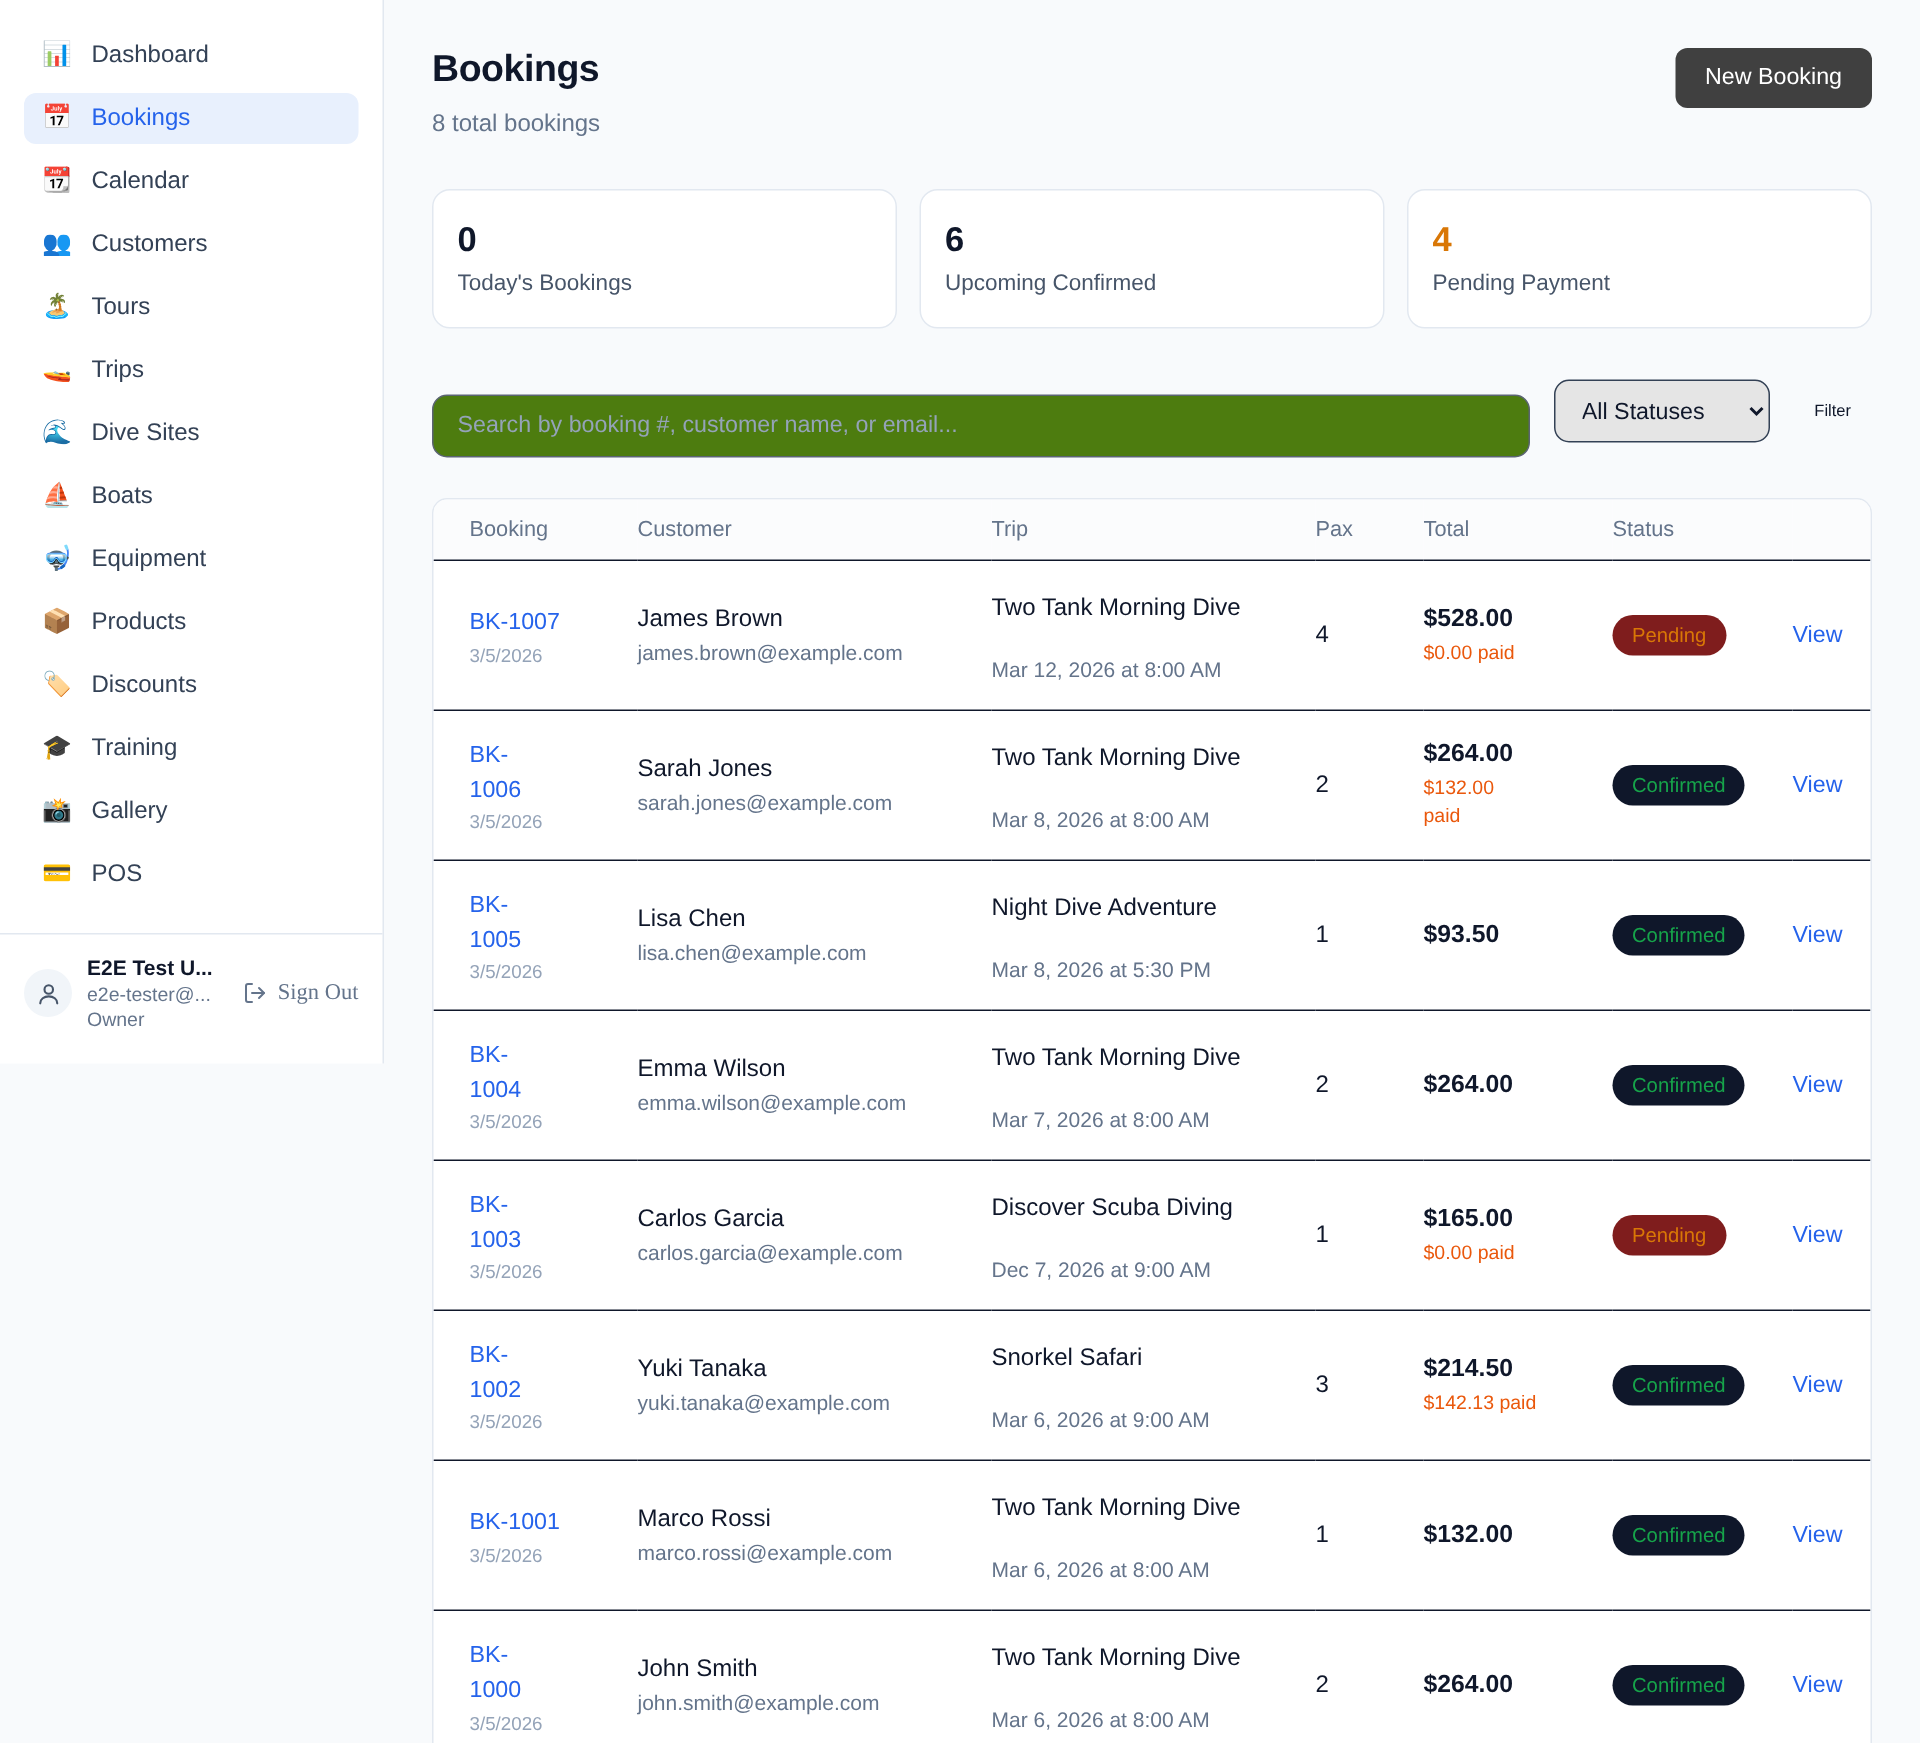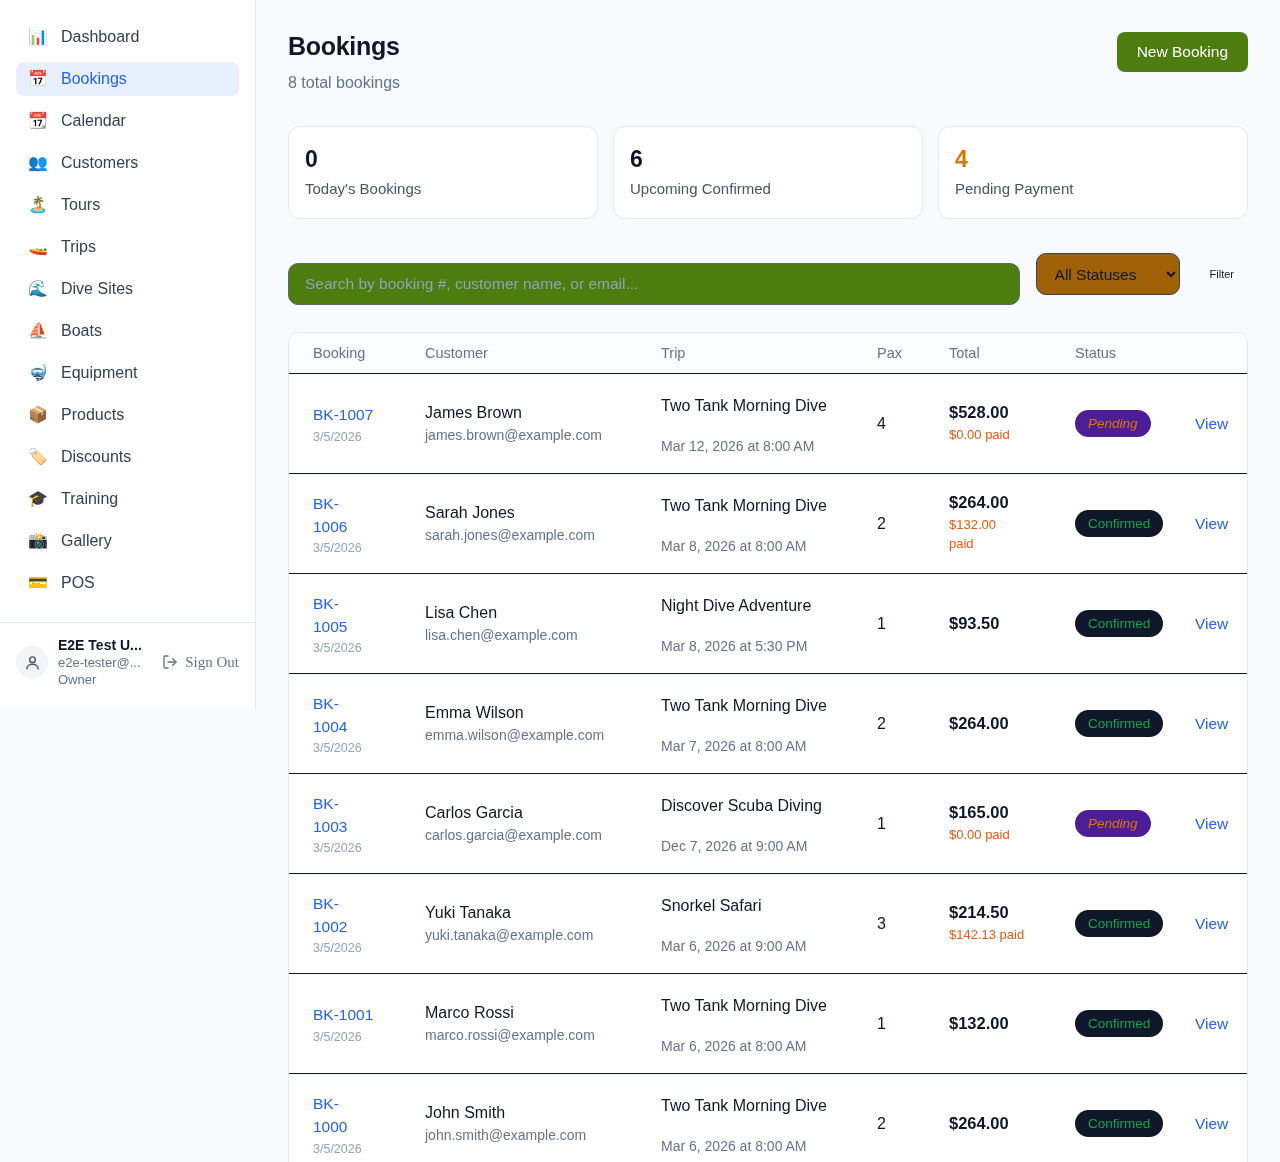--- a/index.html
+++ b/index.html
@@ -24,33 +24,33 @@
   .user-email { font-size:13px; color:#64748b; margin-top:2px; white-space:nowrap; }
   .user-role { font-size:13px; color:#64748b; margin-top:2px; }
   .sign-out { display:flex; align-items:center; gap:7px; background:none; border:none; color:#64748b;
               font-size:15px; font-family:Liberation Serif, serif; cursor:pointer; white-space:nowrap; }
 
   
   .main { flex:1 1 auto; padding:32px; }
   .page-header { display:flex; align-items:flex-start; justify-content:space-between; }
   .page-title { font-size:25px; font-weight:700; color:#0f172a; letter-spacing:-0.3px; }
   .page-subtitle { font-size:16px; color:#64748b; margin-top:13px; }
-  .btn-primary { background:#4d7c0f; color:#ffffff; border:none; border-radius:8px; padding:11px 20px;
+  .btn-primary { background:#404040; color:#ffffff; border:none; border-radius:8px; padding:11px 20px;
                  font-size:15.5px; font-weight:500; font-family:inherit; cursor:pointer; }
 
   .stats { display:grid; grid-template-columns:repeat(3,1fr); gap:15px; margin-top:34px; }
   .stat-card { background:#ffffff; border:1px solid #e2e8f0; border-radius:12px; padding:19px 16px 21px; }
   .stat-value { font-size:23px; font-weight:700; color:#0f172a; }
   .stat-label { font-size:15px; color:#475569; margin-top:7px; }
 
   .filter-row { display:flex; align-items:center; gap:16px; margin-top:24px; }
   .search-input { flex:1 1 auto; height:42px; border:1px solid #5b6472; border-radius:10px; padding:0 16px;
                   font-size:15.5px; font-family:inherit; color:#0f172a; background:#4d7c0f; outline:none;margin-top:20px; }
   .search-input::placeholder { color:#94a3b8; }
-  .status-select { height:42px; border:1px solid #334155; border-radius:10px; background:#a16207;
+  .status-select { height:42px; border:1px solid #334155; border-radius:10px; background:#e5e5e5;
                    font-size:15.5px; font-family:inherit; color:#0f172a; padding:0 14px; min-width:144px; cursor:pointer; }
   .filter-btn { background:none; border:none; font-size:11px; font-family:inherit; color:#0f172a; cursor:pointer; padding:0 14px;text-align:right; }
 
   .table-card { background:#ffffff; border:1px solid #e2e8f0; border-radius:10px; margin-top:27px; overflow:hidden; }
   table { width:100%; border-collapse:collapse; table-layout:fixed; }
   thead th { text-align:left; font-size:14.5px; font-weight:500; color:#64748b; background:#fbfcfd;
              padding:12px 16px 12px 0; border-bottom:1px solid #0f172a; }
   thead th:first-child, tbody td:first-child { padding-left:24px; }
   tbody tr { border-bottom:1px solid #0f172a; }
   tbody tr:last-child { border-bottom:none; }
@@ -58,21 +58,21 @@
   .booking-id { color:#2563eb; font-size:15.5px; font-weight:500; text-decoration:none; white-space:pre-line; line-height:1.5; display:inline-block; }
   .booking-date { font-size:12.5px; color:#94a3b8; margin-top:3px; }
   .cust-name { font-size:16px; color:#0f172a; }
   .cust-email { font-size:14px; color:#64748b; margin-top:5px; }
   .trip-name { font-size:16px; font-weight:500; color:#0f172a; max-width:170px; line-height:1.5; }
   .trip-date { font-size:14px; color:#64748b; margin-top:20px; }
   .pax-cell { font-size:16px; color:#0f172a; }
   .total-amount { font-size:16.5px; font-weight:700; color:#0f172a; }
   .total-paid { font-size:13px; color:#ea580c; margin-top:4px; white-space:pre-line; line-height:1.45; }
   .badge { display:inline-block; padding:6px 13px; border-radius:999px; font-size:13.5px; }
-  .badge-pending { background:#4c1d95; color:#d97706;font-style:italic; }
+  .badge-pending { background:#7f1d1d; color:#d97706; }
   .badge-confirmed { background:#0f172a; color:#16a34a; }
   .view-link { color:#2563eb; font-size:15.5px; font-weight:500; text-decoration:none; cursor:pointer; }
 </style>
 </head>
 <body>
 
 <div class="layout">
 
   <aside class="sidebar">
     <nav class="nav" id="nav">

